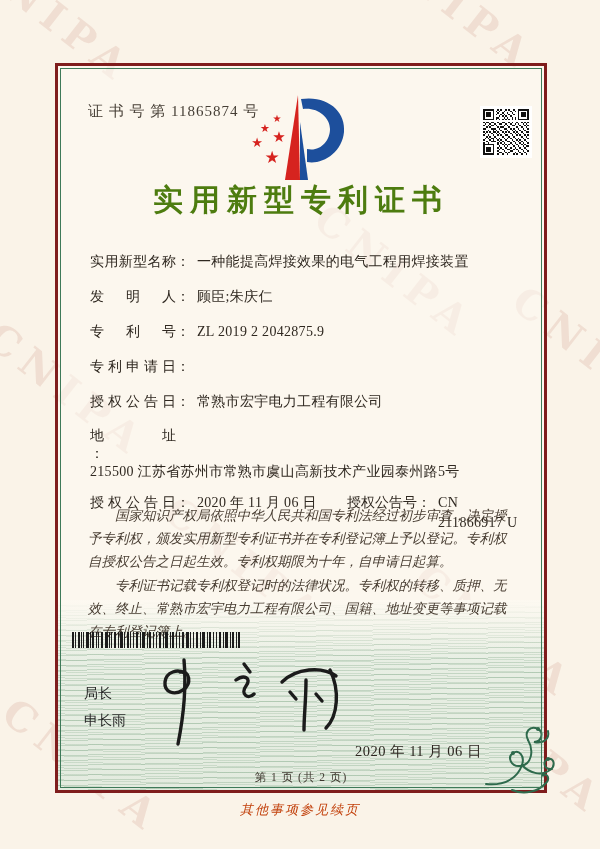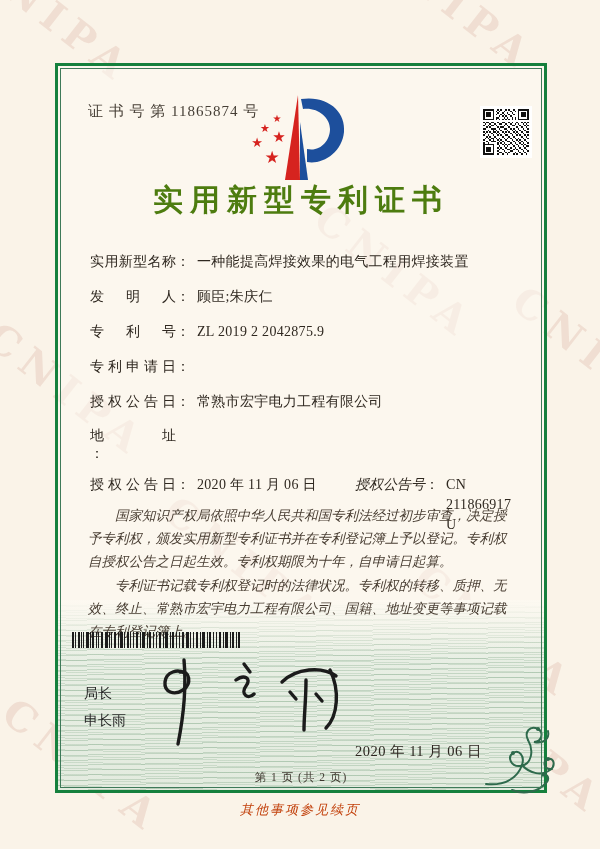--- a/index.html
+++ b/index.html
@@ -11,21 +11,21 @@
   .watermark{
     position:absolute;z-index:0;white-space:nowrap;
     font-family:"DejaVu Serif",serif;font-weight:bold;
     font-size:40px;letter-spacing:9px;
     color:rgba(204,152,132,0.22);
     transform:rotate(38deg);
     pointer-events:none;
   }
   .cert{
     position:absolute;left:55px;top:63px;width:486px;height:724px;
-    border:3px solid #15803d;
+    border:3px solid #7f1d1d;
     background:rgba(253,250,243,0.55);
     z-index:1;
   }
   .cert::before{
     content:"";position:absolute;inset:2px;border:1px solid #3e7a59;pointer-events:none;z-index:3;
   }
   .guilloche{
     position:absolute;left:0;right:0;bottom:0;height:190px;z-index:0;
     background:
       repeating-linear-gradient(179deg, rgba(143,178,148,0.42) 0 1px, rgba(0,0,0,0) 1px 5px),
@@ -51,21 +51,21 @@
     font-size:30px;font-weight:bold;letter-spacing:7px;color:#4d7c0f;
   }
   .fields{position:absolute;left:32px;right:24px;top:186px;color:#2f2820;}
   .frow{display:flex;margin-bottom:15px;font-size:14px;line-height:20px;}
   .frow.addr{line-height:18px;margin-bottom:12px;flex-direction:column;}
   .flabel{width:86px;flex:none;text-align:justify;text-align-last:justify;}
   .fcolon{flex:none;margin-right:7px;}
   .fvalue{flex:1;letter-spacing:0.3px;}
   .fvalue.v-fixed{flex:none;width:148px;}
   .grant-pair2{display:flex;flex:1;}
-  .grant-pair2 .flabel{width:auto;margin-left:10px;text-align-last:auto;font-style:italic;}
+  .grant-pair2 .flabel{width:auto;margin-left:2px;text-align-last:auto;}
   .paras{
     position:absolute;left:30px;right:26px;top:438px;
     font-size:13.5px;line-height:1.72;font-style:italic;color:#473c31;
   }
   .paras p{margin:0;text-indent:2em;}
   .barcode{position:absolute;left:14px;top:566px;}
   .sig-title{
     position:absolute;left:26px;top:614px;
     font-family:"Liberation Sans","DejaVu Sans",sans-serif;
     font-size:14px;color:#262626;line-height:27px;
@@ -155,20 +155,21 @@
           <span class="fcolon">：</span>
       </div>
       <div class="frow">
         <span class="flabel">授权公告日</span>
           <span class="fcolon">：</span>
         <span class="fvalue">常熟市宏宇电力工程有限公司</span>
       </div>
       <div class="frow addr">
         <span class="flabel">地址</span>
           <span class="fcolon">：</span>
+        <span class="fvalue">215500 江苏省苏州市常熟市虞山高新技术产业园泰州路5号</span>
       </div>
       <div class="frow">
         <span class="flabel">授权公告日</span>
           <span class="fcolon">：</span>
         <span class="fvalue v-fixed">2020 年 11 月 06 日</span>
         <span class="grant-pair2">
           <span class="flabel">授权公告号</span>
             <span class="fcolon">：</span>
           <span class="fvalue">CN 211866917 U</span>
         </span>

